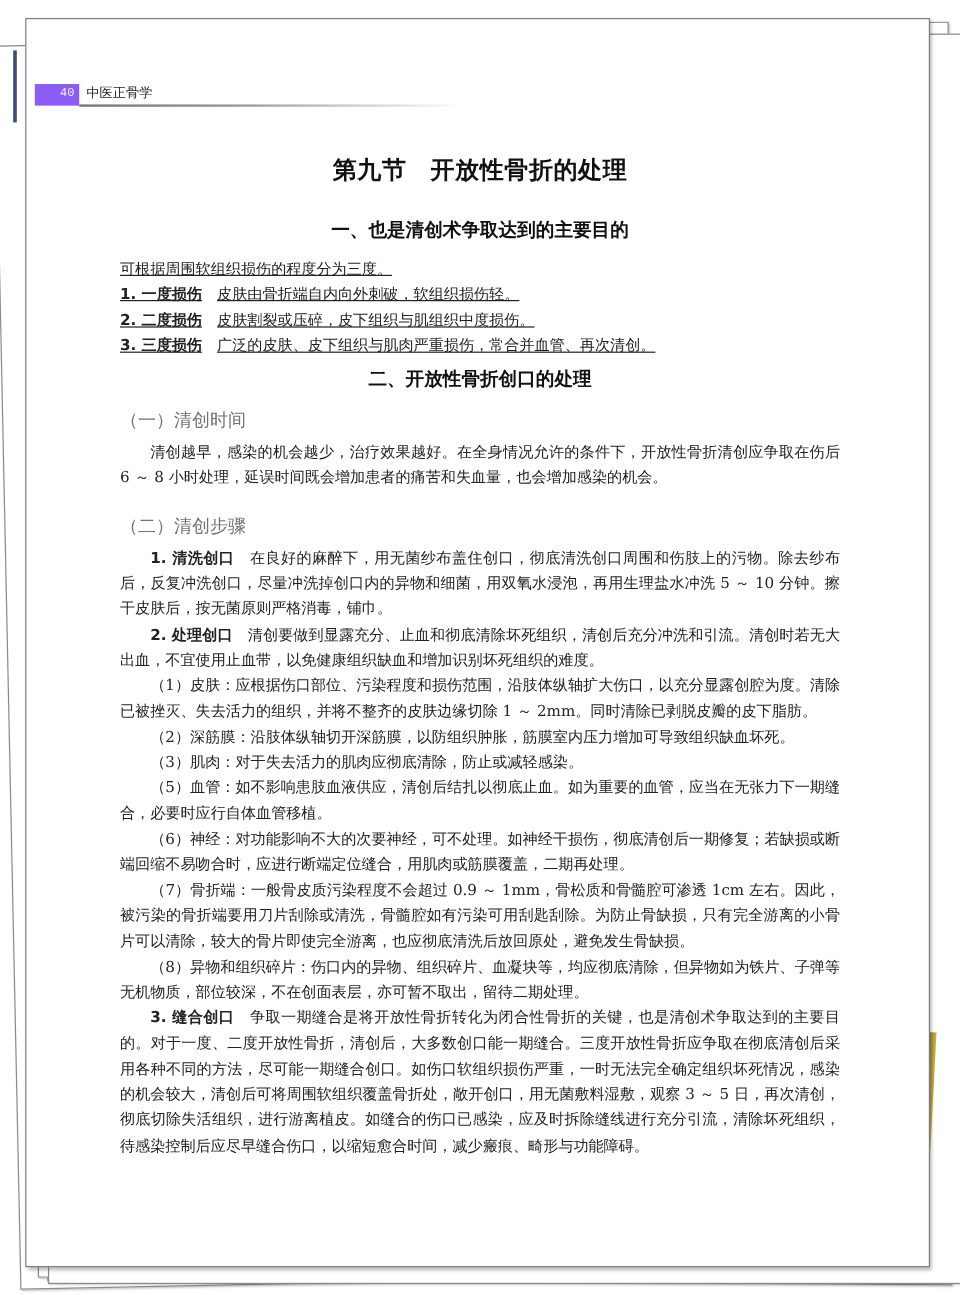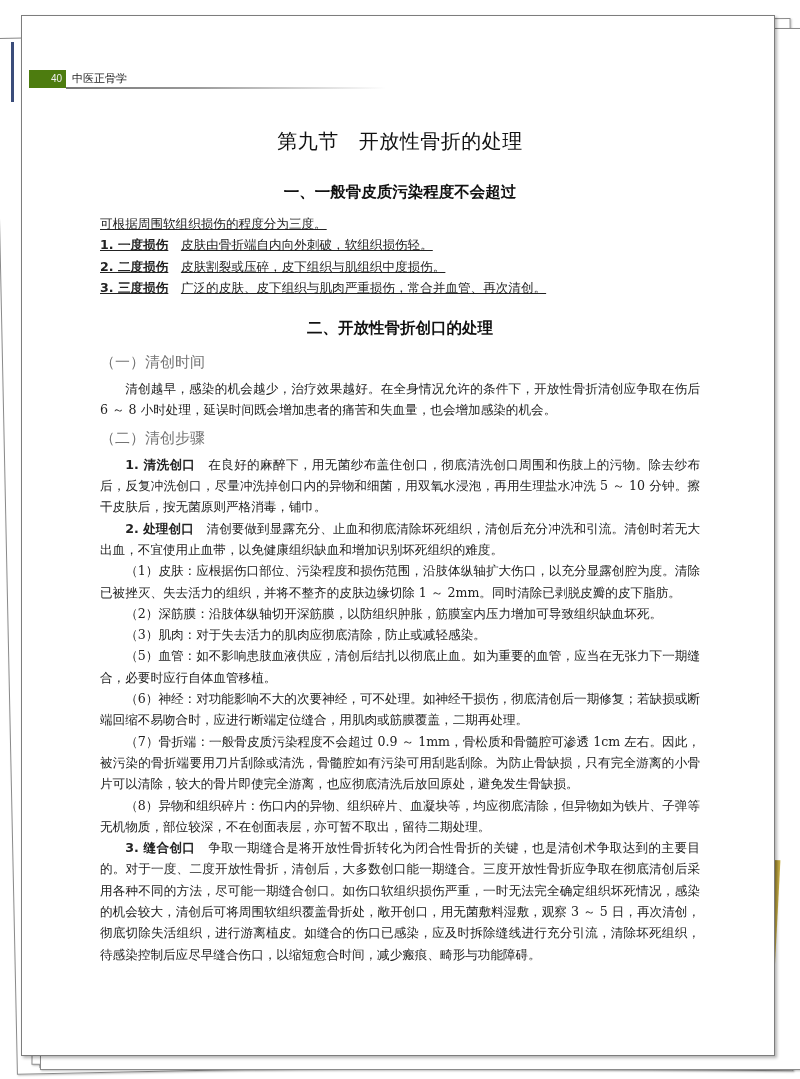--- a/index.html
+++ b/index.html
@@ -13,32 +13,32 @@
   .sheet.s3 { left: 40px; top: 28px; width: 760px; height: 1040px; }
   .sheet.s4 { left: 36px; top: 26px; width: 760px; height: 1040px; transform: rotate(0.5deg); }
   .accent-strip { position: absolute; left: 11px; top: 42px; width: 3px; height: 60px; background: #3b4d7a; }
   .gold-strip { position: absolute; left: 768px; top: 860px; width: 8px; height: 170px; background: linear-gradient(90deg,#8f7a22,#c9b04a); transform: rotate(3deg); }
   .page {
     position: absolute; left: 21px; top: 15px; width: 752px; height: 1039px;
     background: #fff; border: 1px solid #7d7d7d; box-shadow: 2px 2px 3px rgba(0,0,0,0.3);
   }
   .running-head { position: absolute; left: 7px; top: 54px; height: 18px; width: 360px; }
   .page-num-box {
-    position: absolute; left: 0; top: 0; width: 37px; height: 18px; background: #4d7c0f;
-    color: #f0f0f0; font-family: Liberation Sans, sans-serif; font-size: 10px;
+    position: absolute; left: 0; top: 0; width: 37px; height: 18px; background: #8b5cf6;
+    color: #f0f0f0; font-family: Liberation Mono, monospace; font-size: 10px;
     text-align: right; padding-right: 4px; box-sizing: border-box; line-height: 18px;
   }
   .book-title { position: absolute; left: 43px; top: 0; font-family: Liberation Mono, monospace; font-size: 11px; line-height: 18px; color: #222; }
   .head-rule { position: absolute; left: 37px; top: 17px; width: 320px; height: 2px; background: linear-gradient(90deg,#777 0%,#999 40%,rgba(255,255,255,0) 100%); }
 
   .content { position: absolute; left: 78px; top: 100px; width: 600px; color: #222; font-size: 12.6px; }
-  .section-title { text-align: center; font-family: "DejaVu Sans", sans-serif; font-size: 20px; font-weight: normal; color: #111; margin: 12px 0 0 0; height: 34px; letter-spacing: 0.5px; }
+  .section-title { text-align: center; font-family: "DejaVu Sans", sans-serif; font-size: 20px; font-weight: bold; color: #111; margin: 12px 0 0 0; height: 34px; letter-spacing: 0.5px; }
   .section-title .gap { display: inline-block; width: 20px; }
   .h2 { text-align: center; font-size: 15.5px; font-weight: bold; margin: 20px 0 10px 0; color: #111; }
-  .h2.second { margin-top: 20px; margin-bottom: 14px; }
+  .h2.second { margin-top: 8px; margin-bottom: 14px; }
   .h3 { font-family: "DejaVu Sans", sans-serif; font-size: 15px; margin: 8px 0 6px 0; color: #737373; }
   p { margin: 0; line-height: 21.3px; text-align: justify; }
   p.indent { text-indent: 2em; }
   p.flush { text-indent: 0; text-decoration: underline; }
   .b { font-weight: bold; font-family: "DejaVu Sans", sans-serif; }
   .sp { display: inline-block; width: 1em; }
 </style>
 </head>
 <body>
 
@@ -54,32 +54,32 @@
     <div class="page-num-box">40</div>
     <div class="book-title">中医正骨学</div>
     <div class="head-rule"></div>
   </div>
 
   <div class="content">
     <div class="section-title">
       <span>第九节</span><span class="gap"></span><span>开放性骨折的处理</span>
     </div>
 
-    <div class="h2">一、一般骨皮质污染程度不会超过</div>
+    <div class="h2">一、也是清创术争取达到的主要目的</div>
     <p class="flush">可根据周围软组织损伤的程度分为三度。</p>
     <p class="flush"><span class="b">1. 一度损伤</span><span class="sp"></span><span>皮肤由骨折端自内向外刺破，软组织损伤轻。</span></p>
     <p class="flush"><span class="b">2. 二度损伤</span><span class="sp"></span><span>皮肤割裂或压碎，皮下组织与肌组织中度损伤。</span></p>
     <p class="flush"><span class="b">3. 三度损伤</span><span class="sp"></span><span>广泛的皮肤、皮下组织与肌肉严重损伤，常合并血管、再次清创。</span></p>
 
     <div class="h2 second">二、开放性骨折创口的处理</div>
 
     <div class="h3">（一）清创时间</div>
     <p class="indent">清创越早，感染的机会越少，治疗效果越好。在全身情况允许的条件下，开放性骨折清创应争取在伤后 6 ～ 8 小时处理，延误时间既会增加患者的痛苦和失血量，也会增加感染的机会。</p>
 
-    <div class="h3" style="margin-top:8px;">（二）清创步骤</div>
+    <div class="h3" style="margin-top:20px;">（二）清创步骤</div>
 
     <p class="indent"><span class="b">1. 清洗创口</span><span class="sp"></span><span>在良好的麻醉下，用无菌纱布盖住创口，彻底清洗创口周围和伤肢上的污物。除去纱布后，反复冲洗创口，尽量冲洗掉创口内的异物和细菌，用双氧水浸泡，再用生理盐水冲洗 5 ～ 10 分钟。擦干皮肤后，按无菌原则严格消毒，铺巾。</span></p>
     <p class="indent"><span class="b">2. 处理创口</span><span class="sp"></span><span>清创要做到显露充分、止血和彻底清除坏死组织，清创后充分冲洗和引流。清创时若无大出血，不宜使用止血带，以免健康组织缺血和增加识别坏死组织的难度。</span></p>
 
     <p class="indent">（1）皮肤：应根据伤口部位、污染程度和损伤范围，沿肢体纵轴扩大伤口，以充分显露创腔为度。清除已被挫灭、失去活力的组织，并将不整齐的皮肤边缘切除 1 ～ 2mm。同时清除已剥脱皮瓣的皮下脂肪。</p>
     <p class="indent">（2）深筋膜：沿肢体纵轴切开深筋膜，以防组织肿胀，筋膜室内压力增加可导致组织缺血坏死。</p>
     <p class="indent">（3）肌肉：对于失去活力的肌肉应彻底清除，防止或减轻感染。</p>
     <p class="indent">（5）血管：如不影响患肢血液供应，清创后结扎以彻底止血。如为重要的血管，应当在无张力下一期缝合，必要时应行自体血管移植。</p>
     <p class="indent">（6）神经：对功能影响不大的次要神经，可不处理。如神经干损伤，彻底清创后一期修复；若缺损或断端回缩不易吻合时，应进行断端定位缝合，用肌肉或筋膜覆盖，二期再处理。</p>
     <p class="indent">（7）骨折端：一般骨皮质污染程度不会超过 0.9 ～ 1mm，骨松质和骨髓腔可渗透 1cm 左右。因此，被污染的骨折端要用刀片刮除或清洗，骨髓腔如有污染可用刮匙刮除。为防止骨缺损，只有完全游离的小骨片可以清除，较大的骨片即使完全游离，也应彻底清洗后放回原处，避免发生骨缺损。</p>

